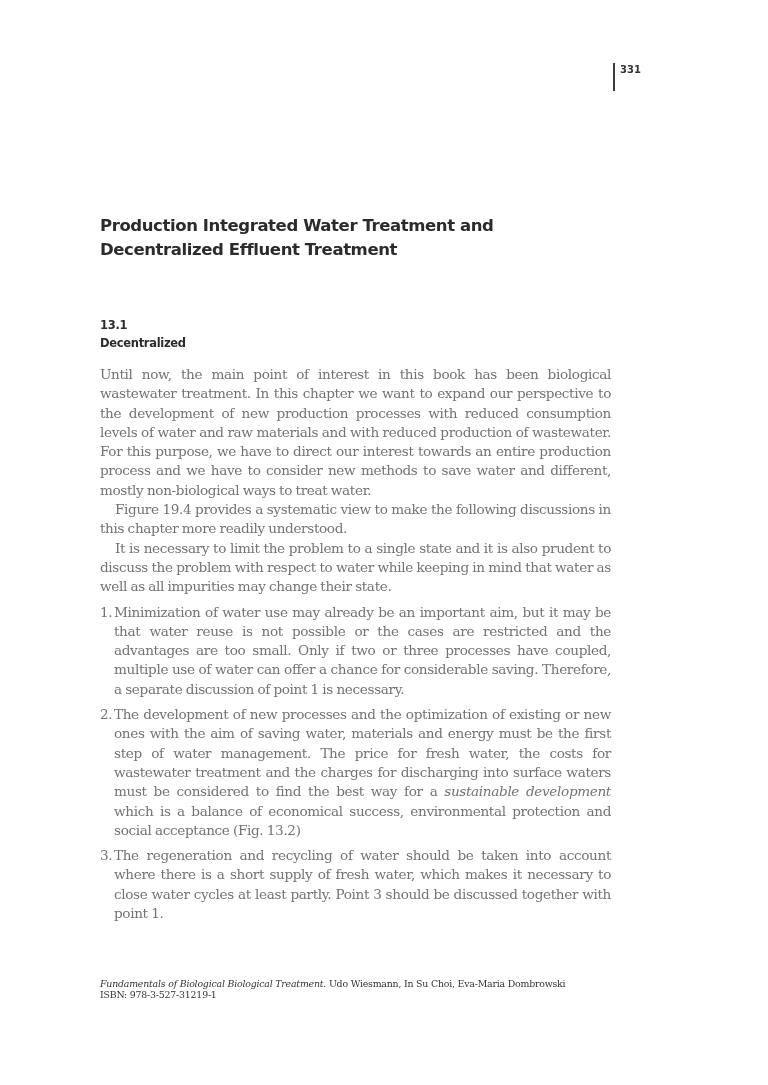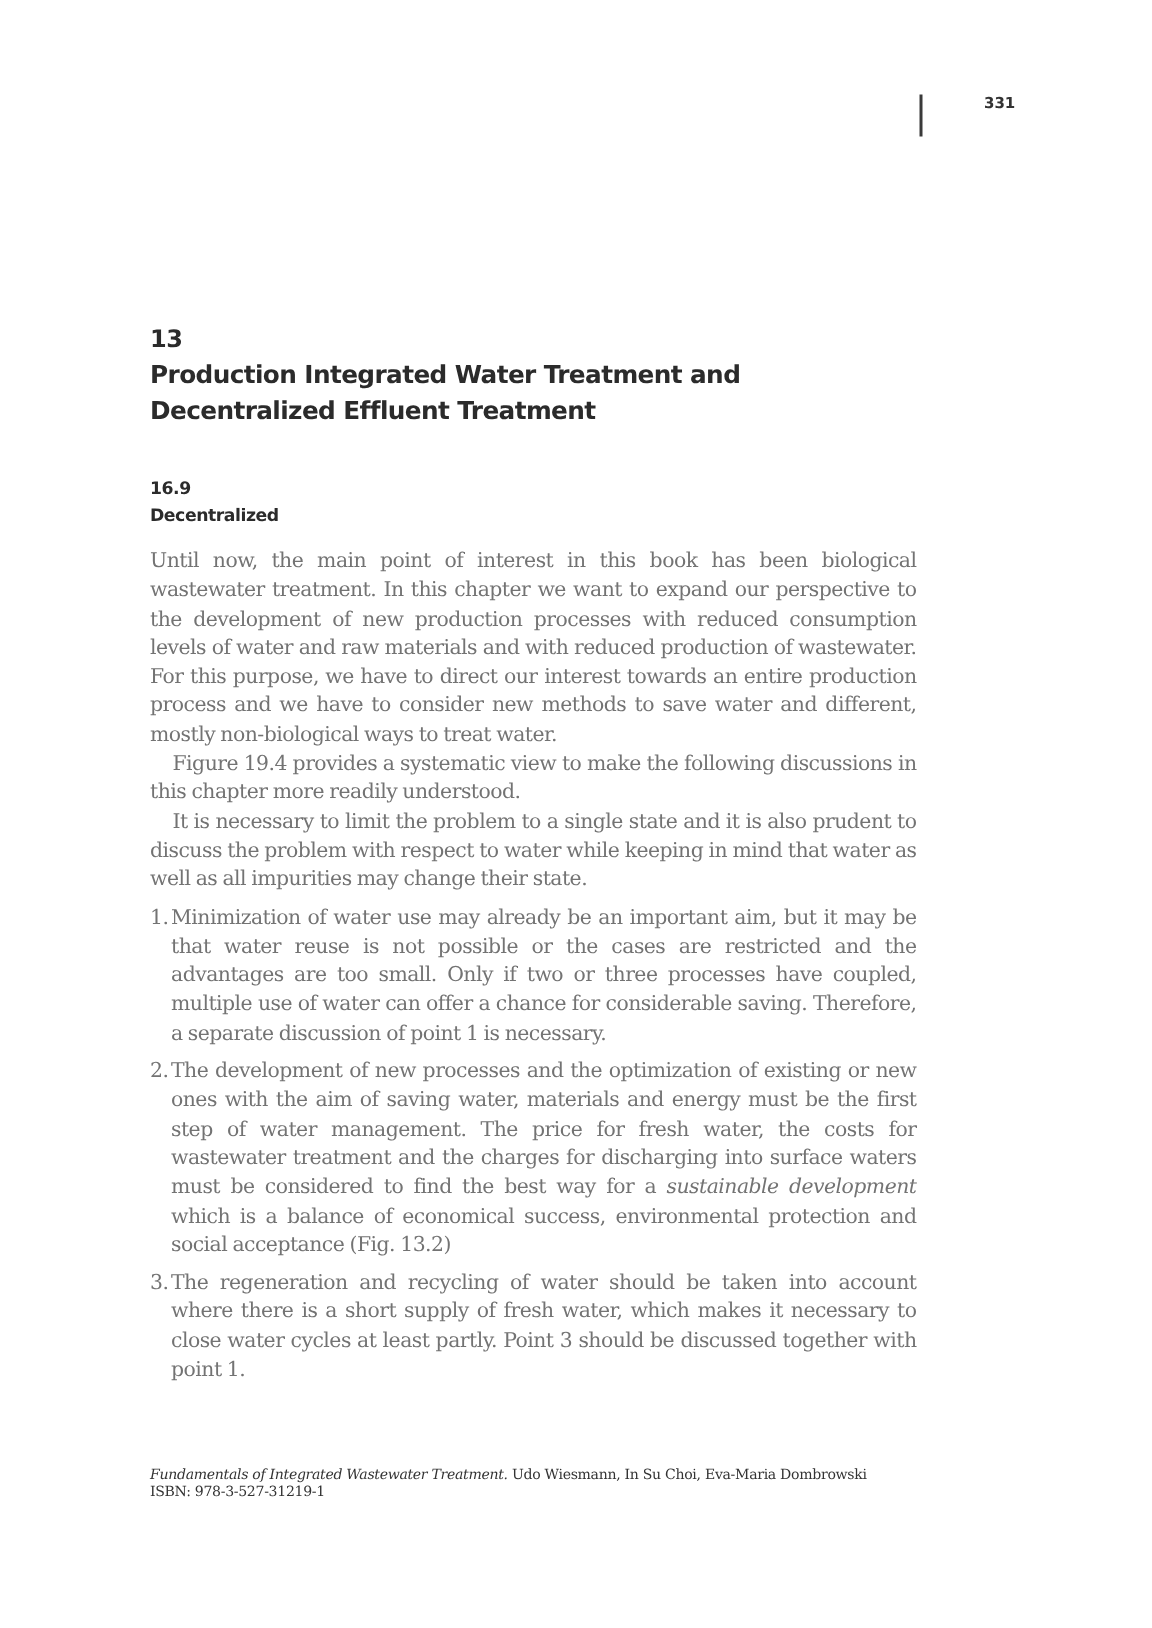--- a/index.html
+++ b/index.html
@@ -14,21 +14,20 @@
       overflow: hidden;
       color: #2a2a2a;
     }
     .page-number-wrap {
       position: absolute;
       left: 613px;
       top: 63px;
       height: 28px;
       display: flex;
       align-items: flex-start;
-      gap: 36px;
     }
     .page-rule {
       width: 2px;
       height: 28px;
       background: #3a3a3a;
       margin-right: 5px;
     }
     .page-number {
       font-family: "DejaVu Sans", sans-serif;
       font-weight: bold;
@@ -122,27 +121,26 @@
   </style>
 </head>
 <body>
 
 <div class="page-number-wrap">
   <div class="page-rule"></div>
   <div class="page-number">331</div>
 </div>
 
 <div class="chapter-block">
-  <div class="chapter-number">13</div>
   <div class="chapter-title">Production Integrated Water Treatment and</div>
   <div class="chapter-title">Decentralized Effluent Treatment</div>
 </div>
 
 <div class="section-block">
-  <div>16.9</div>
+  <div>13.1</div>
   <div>Decentralized</div>
 </div>
 
 <div class="body-text">
   <p>Until now, the main point of interest in this book has been biological wastewater treatment. In this chapter we want to expand our perspective to the development of new production processes with reduced consumption levels of water and raw ma­terials and with reduced production of wastewater. For this purpose, we have to di­rect our interest towards an entire production process and we have to consider new methods to save water and different, mostly non-biological ways to treat water.</p>
   <p class="indent">Figure 19.4 provides a systematic view to make the following discussions in this chapter more readily understood.</p>
   <p class="indent">It is necessary to limit the problem to a single state and it is also prudent to dis­cuss the problem with respect to water while keeping in mind that water as well as all impurities may change their state.</p>
 
   <ol class="numbered-list">
     <li>
@@ -154,15 +152,15 @@
       <span>The development of new processes and the optimization of existing or new ones with the aim of saving water, materials and energy must be the first step of wa­ter management. The price for fresh water, the costs for wastewater treatment and the charges for discharging into surface waters must be considered to find the best way for a </span><em>sustainable development</em><span> which is a balance of economical suc­cess, environmental protection and social acceptance (Fig. 13.2)</span>
     </li>
     <li>
       <span class="num">3.</span>
       <span>The regeneration and recycling of water should be taken into account where there is a short supply of fresh water, which makes it necessary to close water cycles at least partly. Point 3 should be discussed together with point 1.</span>
     </li>
   </ol>
 </div>
 
 <div class="footer">
-  <div><span class="book-title">Fundamentals of Integrated Wastewater Treatment.</span><span> Udo Wiesmann, In Su Choi, Eva-Maria Dombrowski</span></div>
+  <div><span class="book-title">Fundamentals of Biological Biological Treatment.</span><span> Udo Wiesmann, In Su Choi, Eva-Maria Dombrowski</span></div>
   <div>ISBN: 978-3-527-31219-1</div>
 </div>
 
 </body></html>

